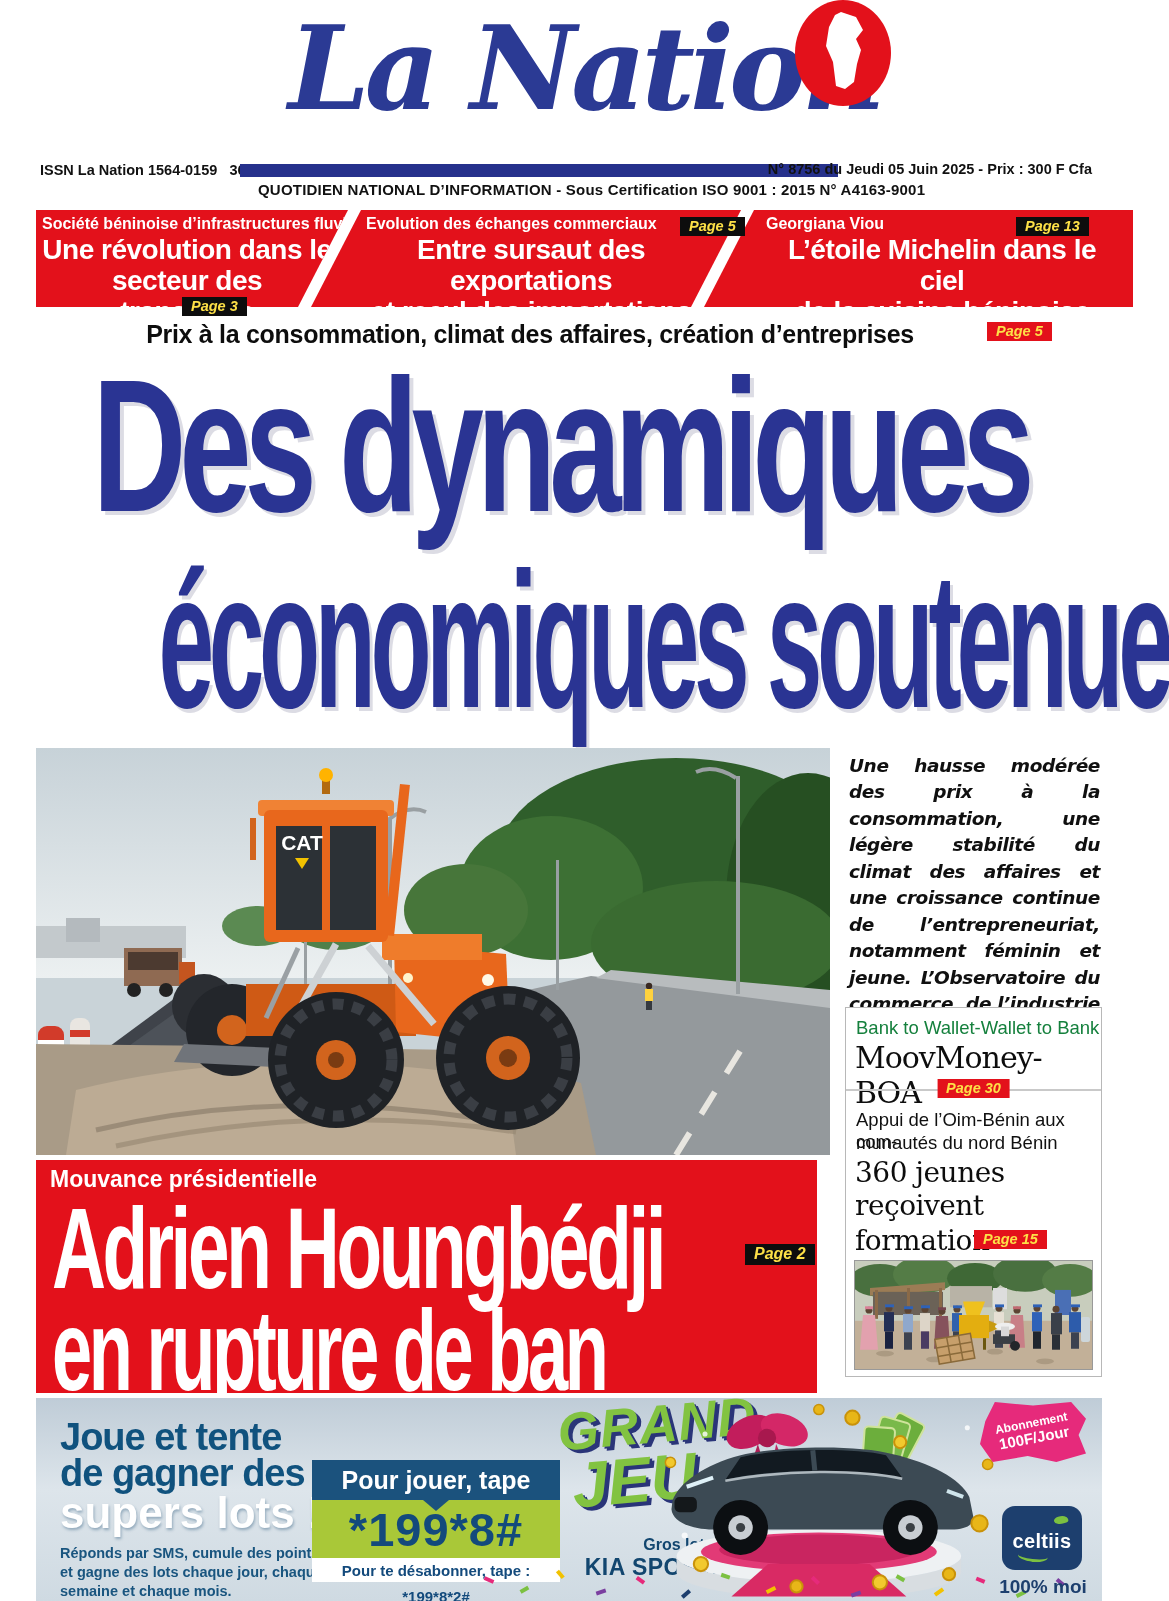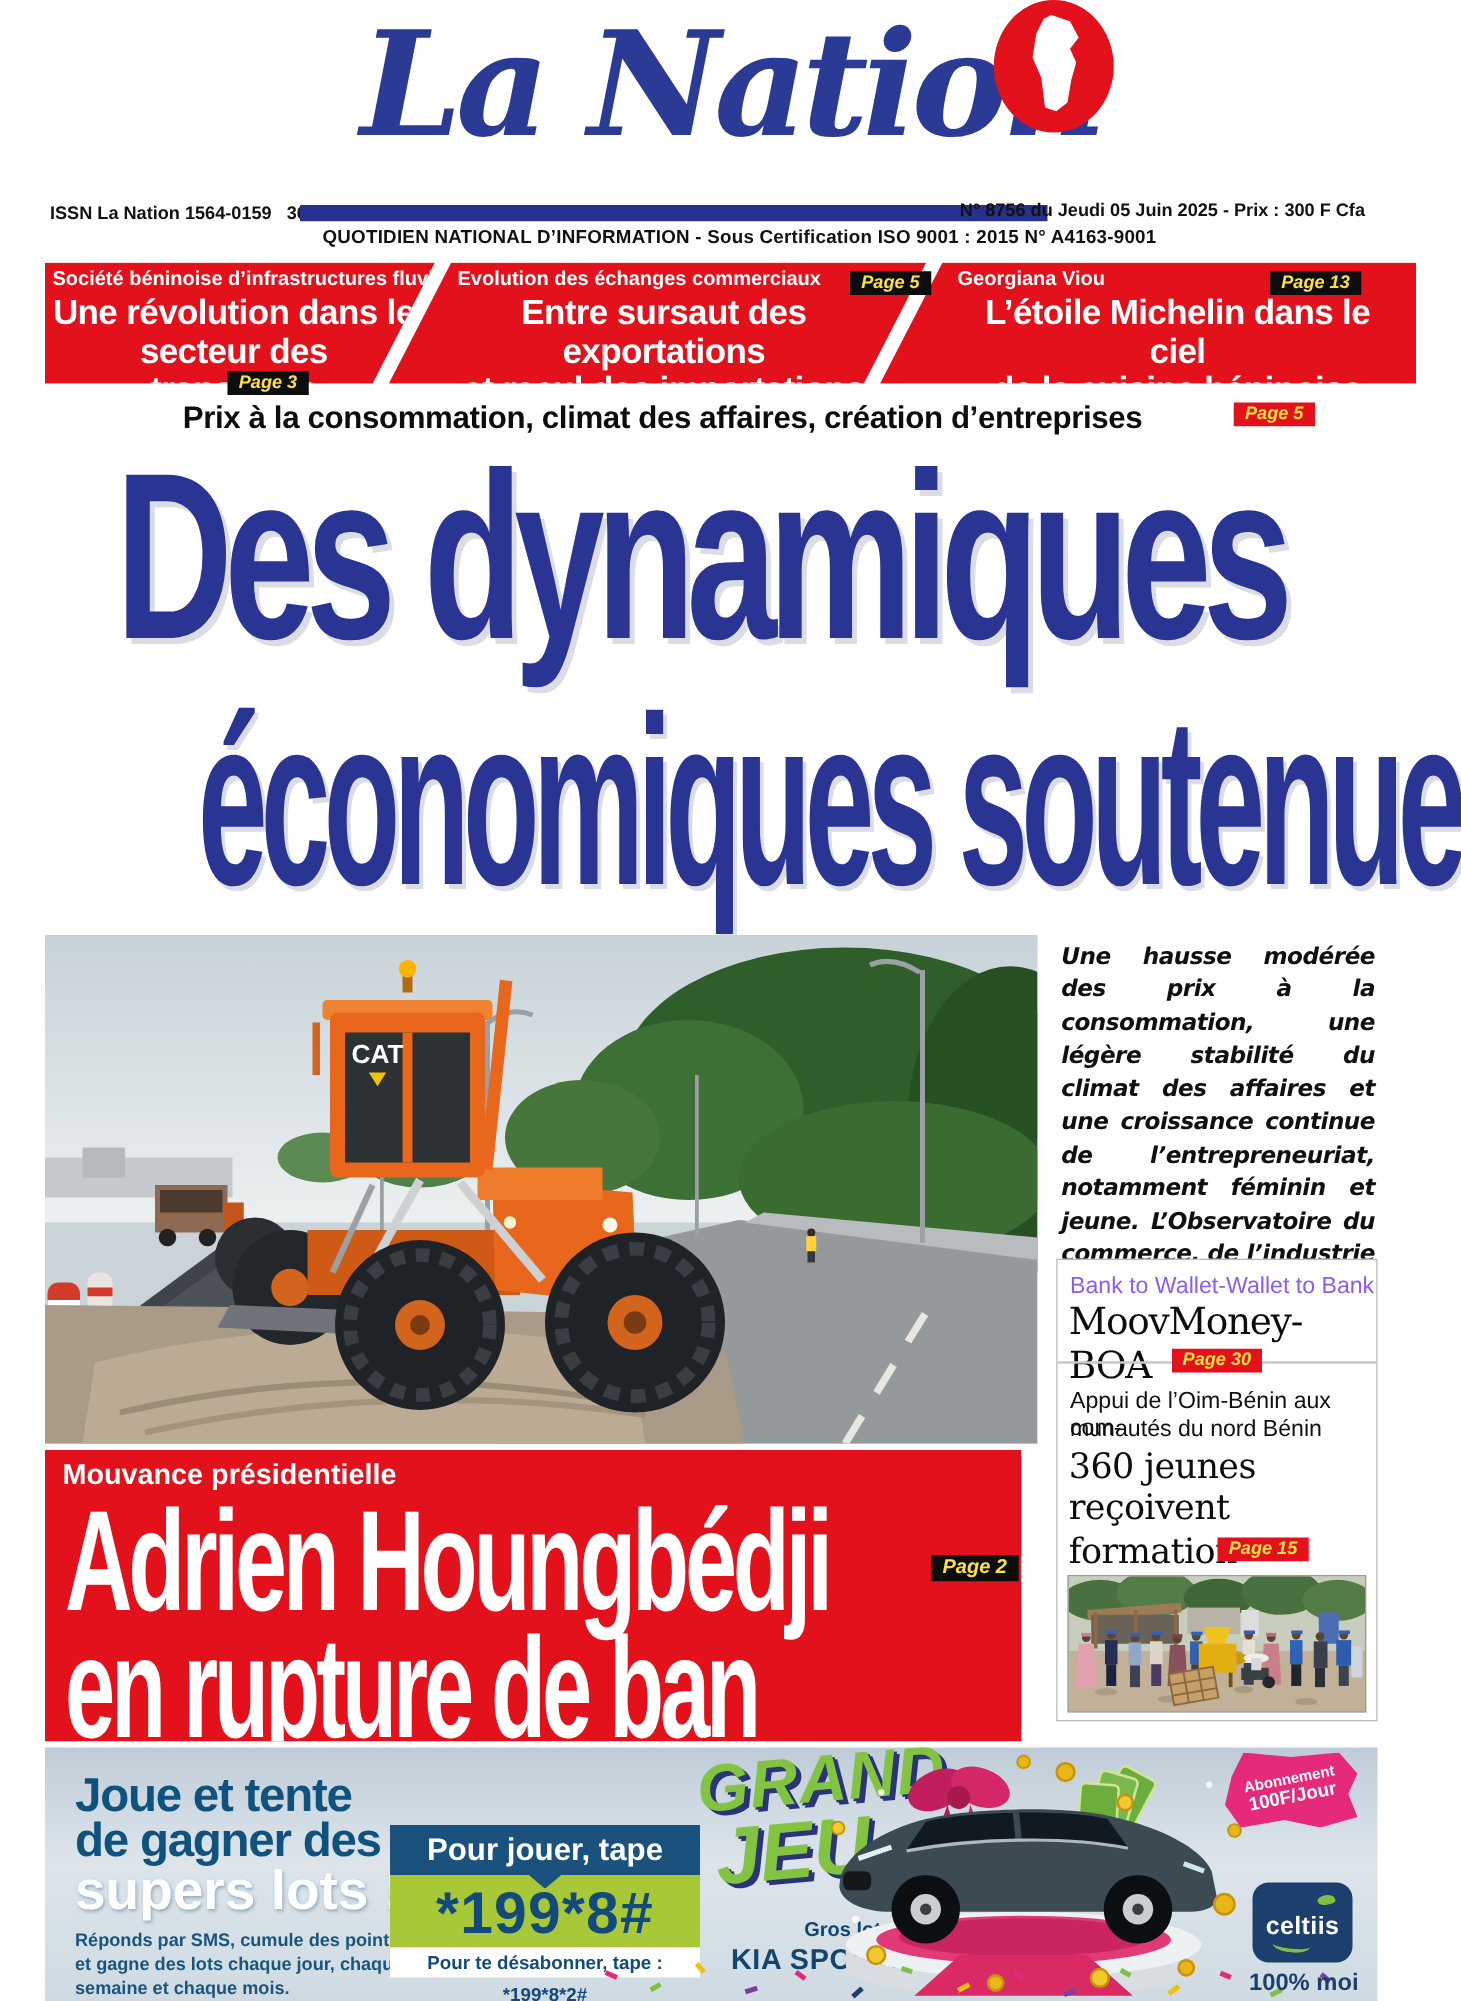--- a/index.html
+++ b/index.html
@@ -68,21 +68,21 @@
   .pline{position:absolute;left:16px;white-space:nowrap;}
   .pline span{display:inline-block;color:#fff;font-weight:800;font-size:88px;
     letter-spacing:-4px;transform-origin:left top;line-height:.95;}
   .p1{top:34px;}.p1 span{transform:scale(.85,1.30);}
   .p2{top:136px;}.p2 span{transform:scale(.82,1.30);}
   .badge-p2{position:absolute;left:709px;top:84px;font-size:16px;}
 
   
   .rbox{position:absolute;left:845px;top:1007px;width:255px;height:368px;background:#fff;
     border:1px solid #b8b8b8;}
-  .moov-kicker{position:absolute;left:10px;top:9px;font-size:18.5px;color:#8b5cf6;}
+  .moov-kicker{position:absolute;left:10px;top:9px;font-size:18.5px;color:#15803d;}
   .moov-title{position:absolute;left:9px;top:32px;font-family:"DejaVu Serif",serif;
     font-size:30px;letter-spacing:-1px;color:#0d0d0d;}
   .rdivider{position:absolute;left:0;right:0;top:81px;border-top:2px solid #c9c9c9;}
   .badge-p20{position:absolute;left:50%;transform:translateX(-50%);top:71px;}
   .oim-kicker{position:absolute;left:10px;font-size:18.5px;color:#101010;line-height:1.2;}
   .ok1{top:101px;}.ok2{top:124px;}
   .oim-line{position:absolute;left:9px;font-family:"DejaVu Serif",serif;font-size:28px;
     letter-spacing:-.5px;color:#0d0d0d;}
   .ot1{top:148px;}.ot2{top:182px;}.ot3{top:216px;}
   .badge-p15{position:absolute;left:128px;top:222px;}

